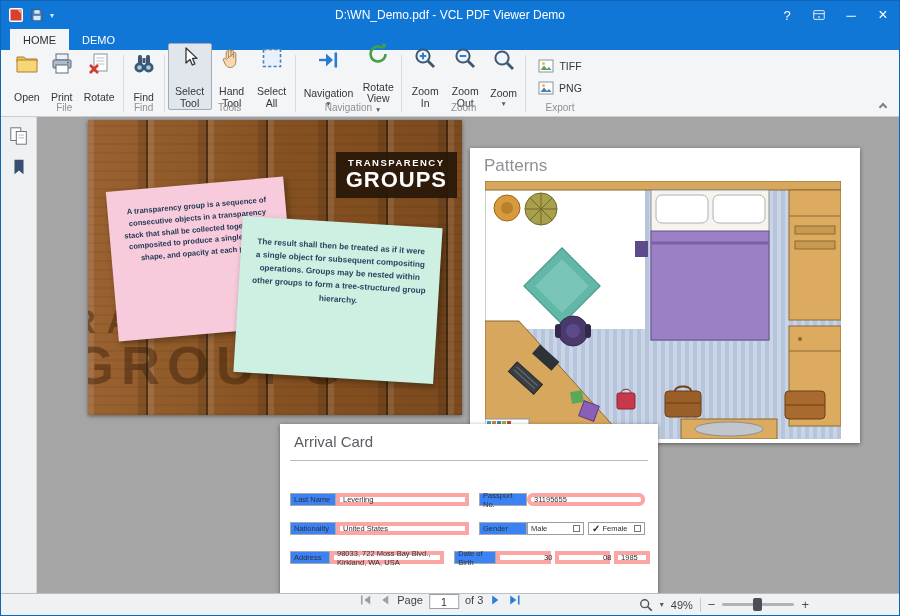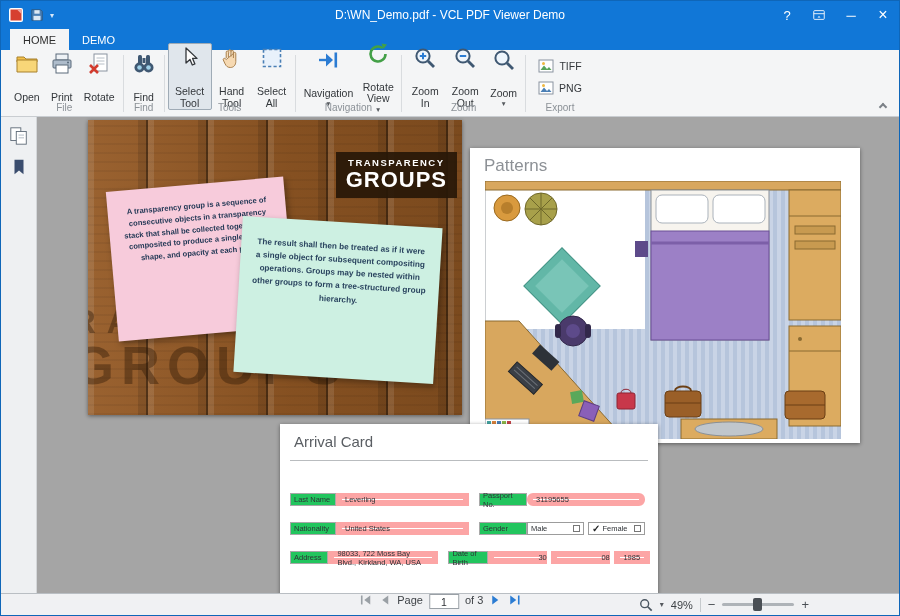--- a/index.html
+++ b/index.html
@@ -67,22 +67,22 @@
   #page2 { left:433px; top:3px; width:390px; height:295px;margin-top:28px; }
   .patterns-title { position:absolute; left:14px; top:8px; font-size:17px; color:#8d9196; }
   .plan { position:absolute; left:15px; top:33px; }
 
   
   #page3 { left:243px; top:307px; width:378px; height:212px; }
   .card-title { position:absolute; left:14px; top:9px; font-size:15px; color:#5a5e63; }
   .card-rule { position:absolute; left:10px; right:10px; top:36px; border-top:1px solid #b9bcbf; }
   .form { position:absolute; left:10px; right:8px; top:68px; }
   .frow { display:flex; align-items:center; height:15px; margin-bottom:14px; font-size:7.5px; color:#2e3236; }
-  .flabel { border:1px solid #a8a8a8; background:#22c55e; height:13px; display:flex; align-items:center; padding:0 3px; }
-  .fval { border:6px solid #fca5a5; background:#fff; height:13px; display:flex; align-items:center; padding:0 3px; }
+  .flabel { border:1px solid #a8a8a8; background:#3b82f6; height:13px; display:flex; align-items:center; padding:0 3px; }
+  .fval { border:4px solid #fca5a5; background:#fff; height:13px; display:flex; align-items:center; padding:0 3px; }
   .w-lab { width:46px; } .w-v1 { width:133px; }
   .w-lab2 { width:48px; margin-left:10px; } .w-v2 { width:118px;border-radius:6px; }
   .gcell { width:57px; display:flex; align-items:center; border:1px solid #9c9c9c; height:13px; padding:0 3px; background:#fff; margin-right:4px; }
   .gcell .txt { flex:1; }
   .cb { width:7px; height:7px; border:1px solid #777; background:#fff; flex:0 0 7px; }
   .chk { font-size:10px; font-weight:bold; color:#1d1f21; margin-right:2px; }
   .w-d { width:26px; margin-right:4px;padding-left:44px; } .w-y { width:40px; }
 
   
   .statusbar { flex:0 0 22px; background:#f0f1f3; border-top:1px solid #b9bec3; position:relative; font-size:11px; color:#3f4347; }

